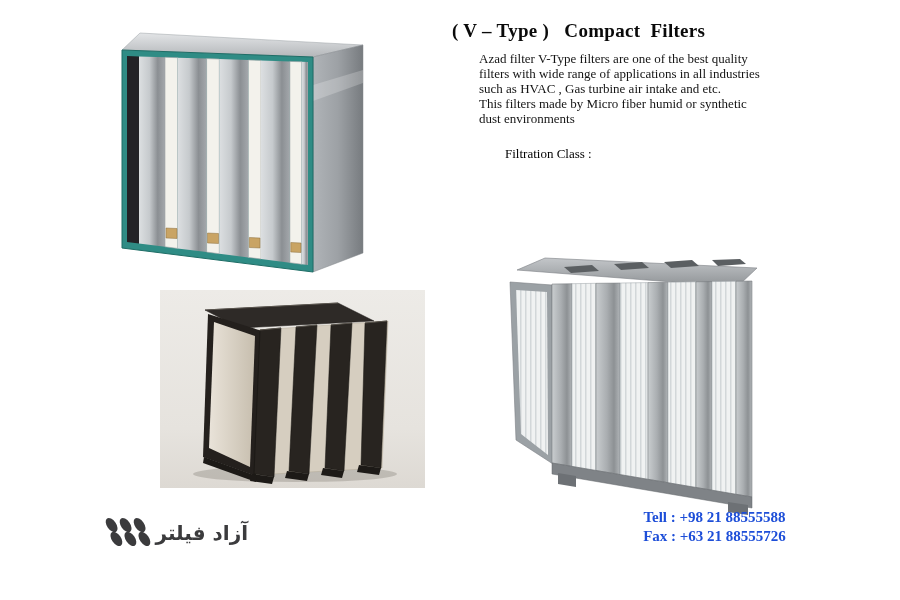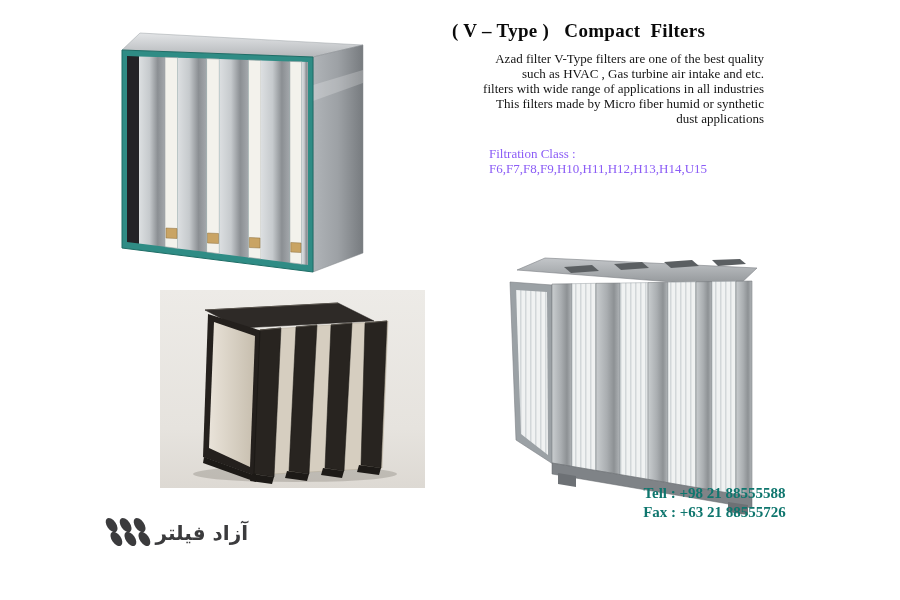--- a/index.html
+++ b/index.html
@@ -6,28 +6,28 @@
   .page{
     position:relative;width:900px;height:600px;background:#ffffff;overflow:hidden;
     font-family:"Liberation Serif", serif;color:#111111;
   }
   .abs{position:absolute;}
   .title{
     left:452px;top:20px;font-size:19px;font-weight:bold;letter-spacing:.3px;
     white-space:pre;color:#0a0a0a;
   }
   .description{
-    left:479px;top:51px;width:285px;font-size:13px;line-height:15px;color:#141414;text-align:right;
+    left:479px;top:51px;width:285px;font-size:13px;line-height:15px;color:#141414;
   }
   .filtration{
-    left:489px;top:146px;width:285px;font-size:13px;line-height:15px;color:#8b5cf6;
+    left:505px;top:146px;width:285px;font-size:13px;line-height:15px;color:#000000;
   }
   .contact{
-    left:612px;top:484px;width:205px;text-align:center;font-weight:bold;
-    font-size:15px;line-height:19px;color:#0f766e;
+    left:612px;top:508px;width:205px;text-align:center;font-weight:bold;
+    font-size:15px;line-height:19px;color:#1d4ed8;
   }
   figure{margin:0;padding:0;}
   .logo{left:102px;top:506px;width:148px;height:52px;}
   svg{display:block;}
 </style>
 </head>
 <body>
 
 <div class="page">
 
@@ -144,29 +144,28 @@
       <polygon points="50,213 250,247 250,258 50,224" fill="#7f8387" stroke="#63676b" stroke-width="0.5"></polygon>
       <polygon points="56,223 74,226 74,237 56,234" fill="#6d7175"></polygon>
       <polygon points="226,252 246,255 246,265 226,262" fill="#6d7175"></polygon>
     </svg>
   </figure>
 
   <h1 class="abs title" style="margin:0;">( V – Type )   Compact  Filters</h1>
 
   <div class="abs description">
     <div>Azad filter V-Type filters are one of the best quality</div>
+    <div>filters with wide range of applications in all industries</div>
     <div>such as HVAC , Gas turbine air intake and etc.</div>
-    <div>filters with wide range of applications in all industries</div>
     <div>This filters made by Micro fiber humid or synthetic</div>
-    <div>dust applications</div>
+    <div>dust environments</div>
   </div>
 
   <div class="abs filtration">
     <div>Filtration Class :</div>
-    <div>F6,F7,F8,F9,H10,H11,H12,H13,H14,U15</div>
   </div>
 
   <div class="abs contact">
     <div>Tell : +98 21 88555588</div>
     <div>Fax : +63 21 88555726</div>
   </div>
 
   <div class="abs logo">
     <svg width="148" height="52" viewBox="0 0 148 52">
       <g fill="#3b3b3d">

